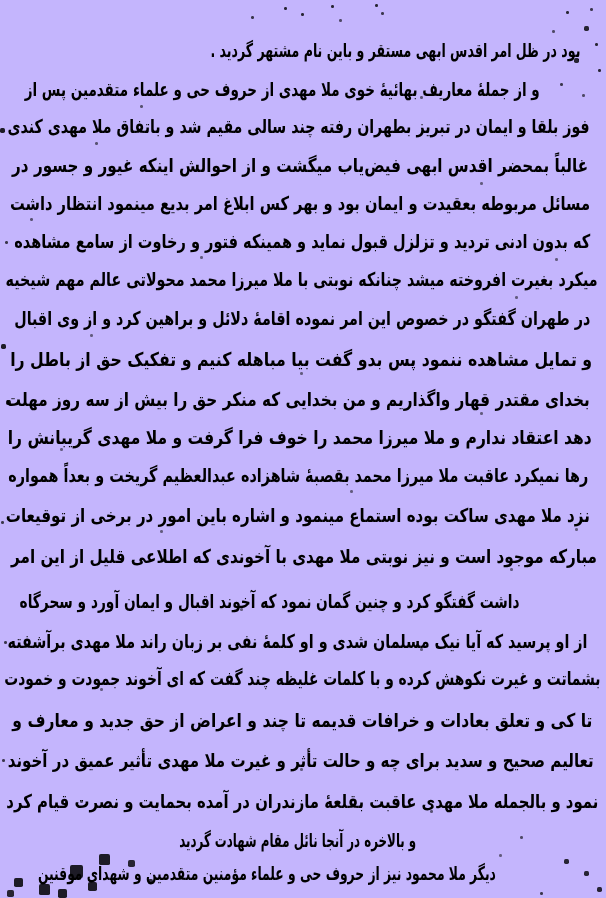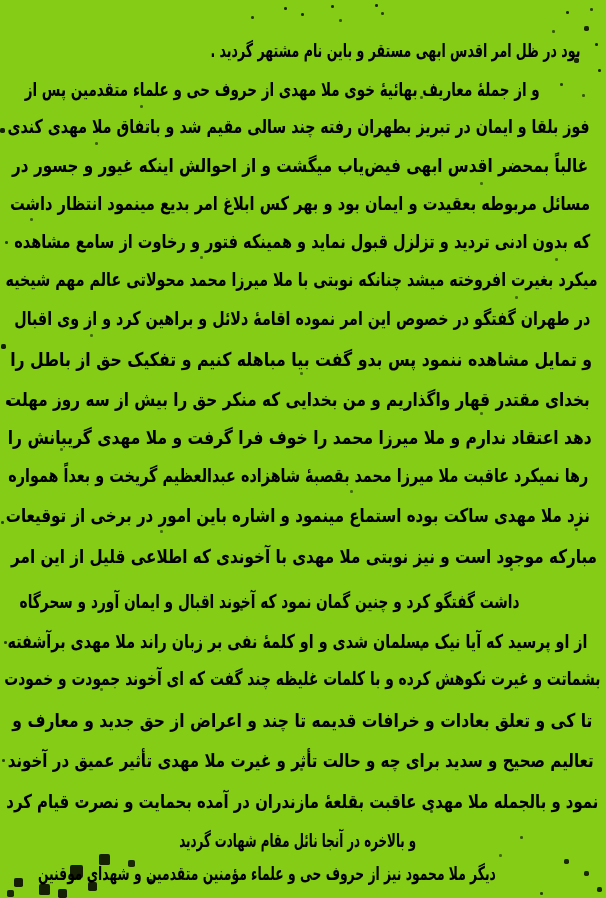--- a/index.html
+++ b/index.html
@@ -1,19 +1,19 @@
 <!DOCTYPE html>
 <html lang="fa"><head>
 <meta charset="utf-8">
 <style>
   html,body{margin:0;padding:0;background:#ddd;}
   .page{
     position:relative;
     width:606px;height:898px;
-    background:#84cc16;
+    background:#c4b5fd;
     overflow:hidden;
     font-family:"DejaVu Sans",sans-serif;
   }
   .line{
     position:absolute;
     direction:rtl;
     unicode-bidi:embed;
     white-space:nowrap;
     font-size:19px;
     font-weight:700;

